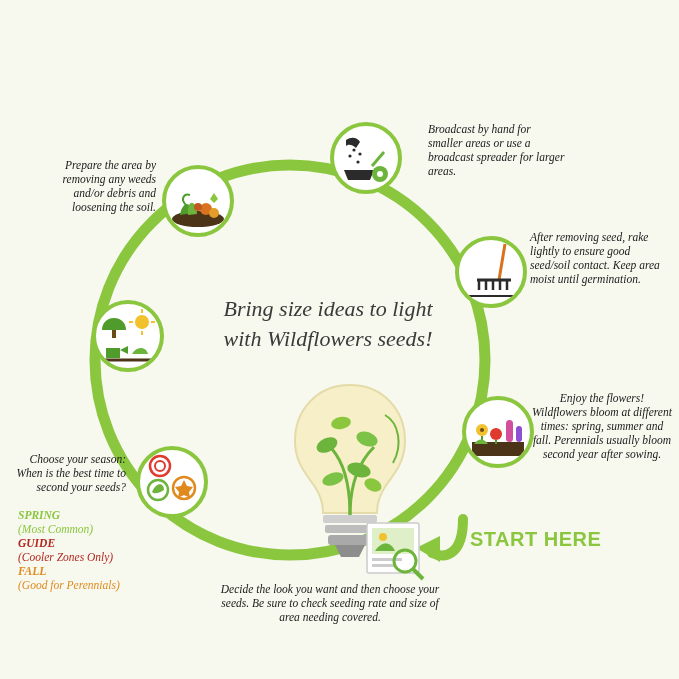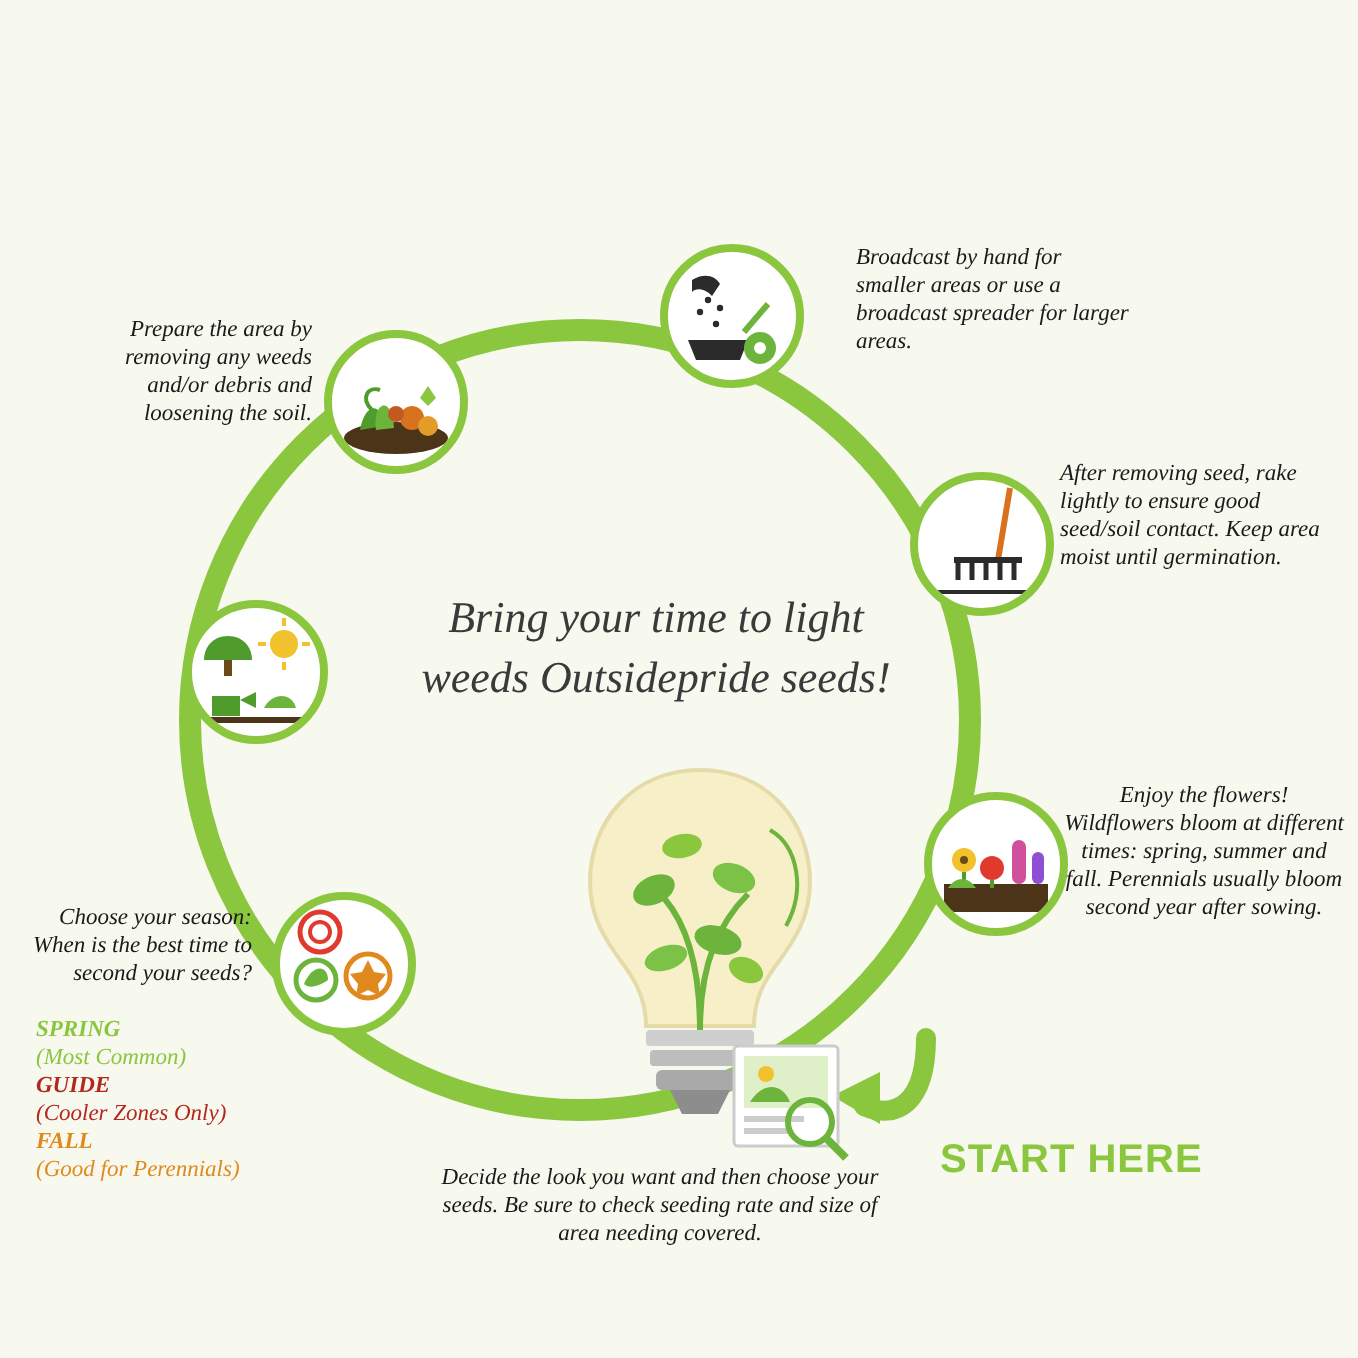--- a/index.html
+++ b/index.html
@@ -86,21 +86,20 @@
   .s-summer { color: #b3271e; }
   .s-fall  { color: #e08a1e; }
   .start-here {
     position: absolute;
     left: 470px;
     top: 528px;
     color: #8bc63f;
     font-weight: bold;
     font-size: 20px;
     letter-spacing: 0.5px;
-    margin-top: 41px;
   }
   .bulb {
     position: absolute;
     left: 255px;
     top: 375px;
     width: 190px;
     height: 215px;
   }
 </style>
 </head>
@@ -243,19 +242,19 @@
       <rect x="117" y="183" width="30" height="3" fill="#cccccc"></rect>
       <rect x="117" y="189" width="22" height="3" fill="#cccccc"></rect>
       <circle cx="150" cy="186" r="11" fill="none" stroke="#6db43c" stroke-width="3"></circle>
       <line x1="158" y1="194" x2="168" y2="204" stroke="#6db43c" stroke-width="4"></line>
     </g>
   </svg>
 
   <div class="caption center" style="left:210px; top:582px; width:240px;">Decide the look you want and then choose your seeds.  Be sure to check seeding rate and size of area needing covered.</div>
 
   <div class="center-slogan">
-    <div>Bring your time to light</div>
-    <div>weeds Outsidepride seeds!</div>
+    <div>Bring size ideas to light</div>
+    <div>with Wildflowers seeds!</div>
   </div>
 
   <div class="start-here">START HERE</div>
 
 </div>
 
 </body></html>

